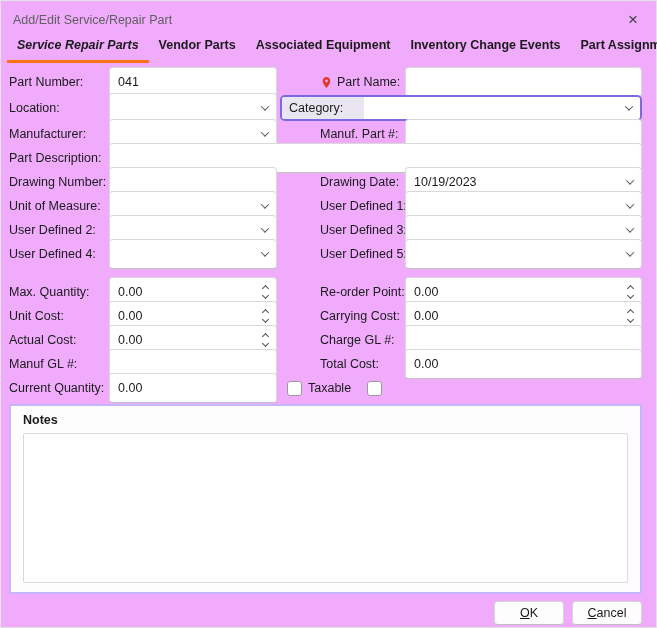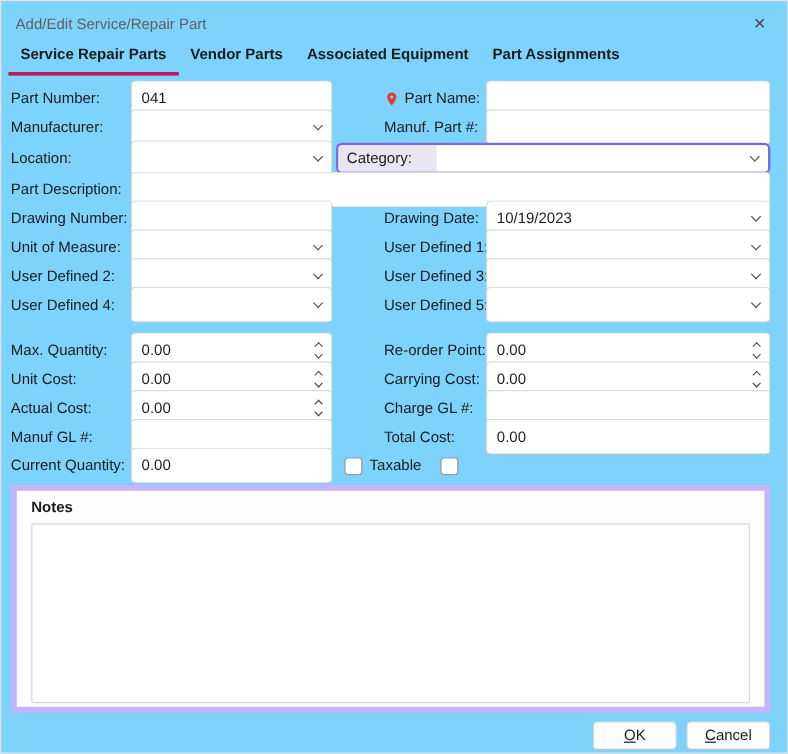--- a/index.html
+++ b/index.html
@@ -2,31 +2,31 @@
 <html><head>
 <meta charset="utf-8">
 <style>
   * { box-sizing: border-box; }
   html,body { margin:0; padding:0; }
   body {
     width:657px; height:628px; background:#fdfdfd;
     font-family:"Liberation Sans", sans-serif; font-size:12.5px; color:#1b1b1b;
     overflow:hidden;
   }
-  .dialog { width:657px; height:628px; border:1px solid #e3e3e3; background:#7dd3fc; position:relative; }
+  .dialog { width:657px; height:628px; border:1px solid #e3e3e3; background:#f0abfc; position:relative; }
 
   
   .titlebar { display:flex; justify-content:space-between; align-items:center; padding:9px 14px 4px 12px; height:32px; }
   .title { color:#5f5f5f; font-size:12.5px; }
   .close { font-size:17px; color:#404040; line-height:14px; cursor:default; padding:0 4px; }
 
   
   .tabs { display:flex; padding:0 6px; height:30px; align-items:flex-end; }
   .tab { font-weight:bold; font-size:12.5px; padding:6px 10px 8px 10px; border-bottom:3px solid transparent; white-space:nowrap; }
-  .tab.active { border-bottom:3px solid #be185d; }
+  .tab.active { border-bottom:3px solid #f97316;font-style:italic; }
 
   
   .form { padding:8px 14px 0 8px; }
   .row { display:flex; align-items:center; height:22px; margin-bottom:2px; }
   .lab-l { width:100px; flex:none; white-space:nowrap; }
   .lab-r { width:92px; flex:none; padding-left:7px; white-space:nowrap; display:flex; align-items:center; gap:4px;margin-left:36px; }
   .gap-sm { height:14px; }
 
   .ctl {
     height:30px; background:#ffffff; border:1px solid #d9d9d9; border-bottom-color:#c2c2c2;
@@ -55,21 +55,21 @@
 
   
   .pin { width:13px; height:15px; flex:none; }
 
   
   .cbwrap { display:flex; align-items:flex-start; gap:6px; padding-left:10px; }
   .cb { width:15px; height:15px; border:1px solid #9a9a9a; border-radius:3px; background:#fff; flex:none; }
   .cblab { white-space:nowrap; margin-right:10px; }
 
   
-  .notes { margin:5px 14px 0 8px; border:5px solid #c4b5fd; border-radius:2px; height:190px; background:#fdfdfd; }
+  .notes { margin:5px 14px 0 8px; border:2px solid #c4b5fd; border-radius:2px; height:190px; background:#fdfdfd; }
   .notes-title { font-weight:bold; padding:7px 0 6px 12px; font-size:12.5px; }
   .notes-area {
     display:block; width:calc(100% - 24px); margin:0 12px; height:150px;
     border:1px solid #d9d9d9; border-radius:2px; background:#fff; resize:none; outline:none;
     font-family:"Liberation Sans", sans-serif; font-size:12.5px;
   }
 
   
   .btnrow { display:flex; justify-content:flex-end; gap:8px; padding:7px 14px 0 0; }
   .btn {
@@ -85,62 +85,63 @@
 
   <div class="titlebar">
     <span class="title">Add/Edit Service/Repair Part</span>
     <span class="close">×</span>
   </div>
 
   <div class="tabs">
     <span class="tab active">Service Repair Parts</span>
     <span class="tab">Vendor Parts</span>
     <span class="tab">Associated Equipment</span>
+    <span class="tab">Inventory Change Events</span>
     <span class="tab">Part Assignments</span>
   </div>
 
   <div class="form">
 
     <div class="row">
       <span class="lab-l">Part Number:</span>
       <input class="ctl c1" value="041" style="">
       <span class="lab-r">
         <svg class="pin" viewBox="0 0 24 24">
             <path fill="#e0392f" d="M12 2C8.13 2 5 5.13 5 9c0 5.25 7 13 7 13s7-7.75 7-13c0-3.87-3.13-7-7-7zm0 9.5A2.5 2.5 0 1 1 12 6.5a2.5 2.5 0 0 1 0 5z"></path>
           </svg>
         <span>Part Name:</span>
       </span>
       <input class="ctl cr" value="" style="">
     </div>
 
-    <div class="row">
-      <span class="lab-l">Manufacturer:</span>
-      <div class="ctl combo c1">
-        <span class="val"></span>
-          <span class="chev"></span>
-      </div>
-      <span class="lab-r">
-          <span>Manuf. Part #:</span>
-        </span>
-      <input class="ctl cr" value="" style="">
-    </div>
-
     <div class="row" style="height:26px;">
       <span class="lab-l">Location:</span>
       <div class="ctl combo c1">
         <span class="val"></span>
           <span class="chev"></span>
       </div>
       <div class="cat-wrap">
         <span class="cat-label">Category:</span>
         <div class="cat-combo">
           <span class="val"></span>
             <span class="chev"></span>
         </div>
       </div>
+    </div>
+
+    <div class="row">
+      <span class="lab-l">Manufacturer:</span>
+      <div class="ctl combo c1">
+        <span class="val"></span>
+          <span class="chev"></span>
+      </div>
+      <span class="lab-r">
+          <span>Manuf. Part #:</span>
+        </span>
+      <input class="ctl cr" value="" style="">
     </div>
 
     <div class="row">
       <span class="lab-l">Part Description:</span>
       <input class="ctl wide" value="" style="">
     </div>
 
     <div class="row">
       <span class="lab-l">Drawing Number:</span>
       <input class="ctl c1" value="" style="">

